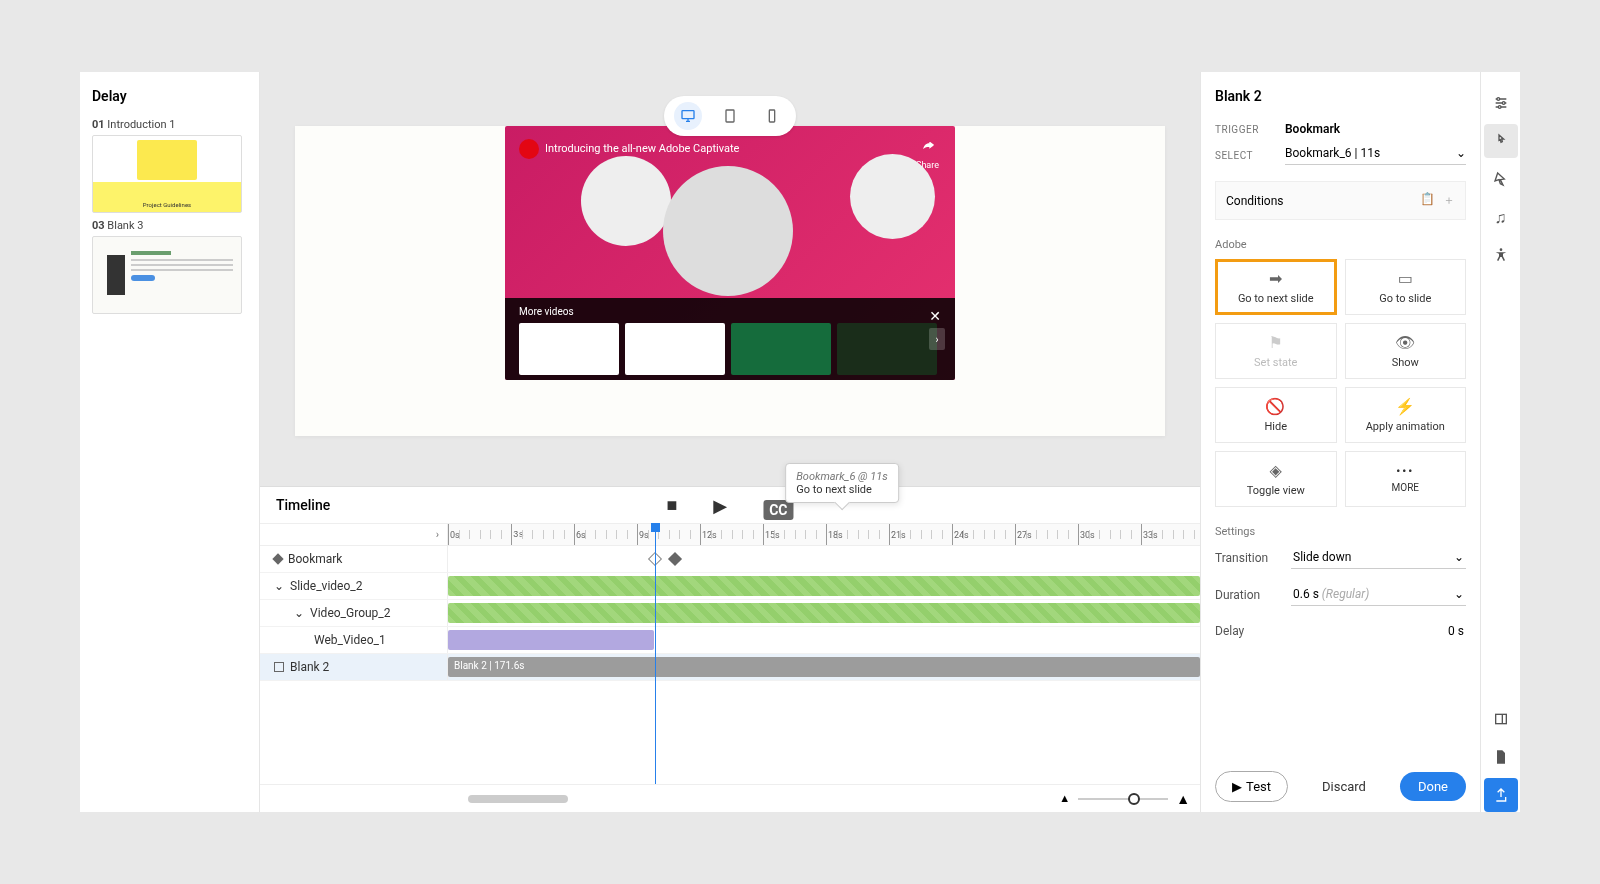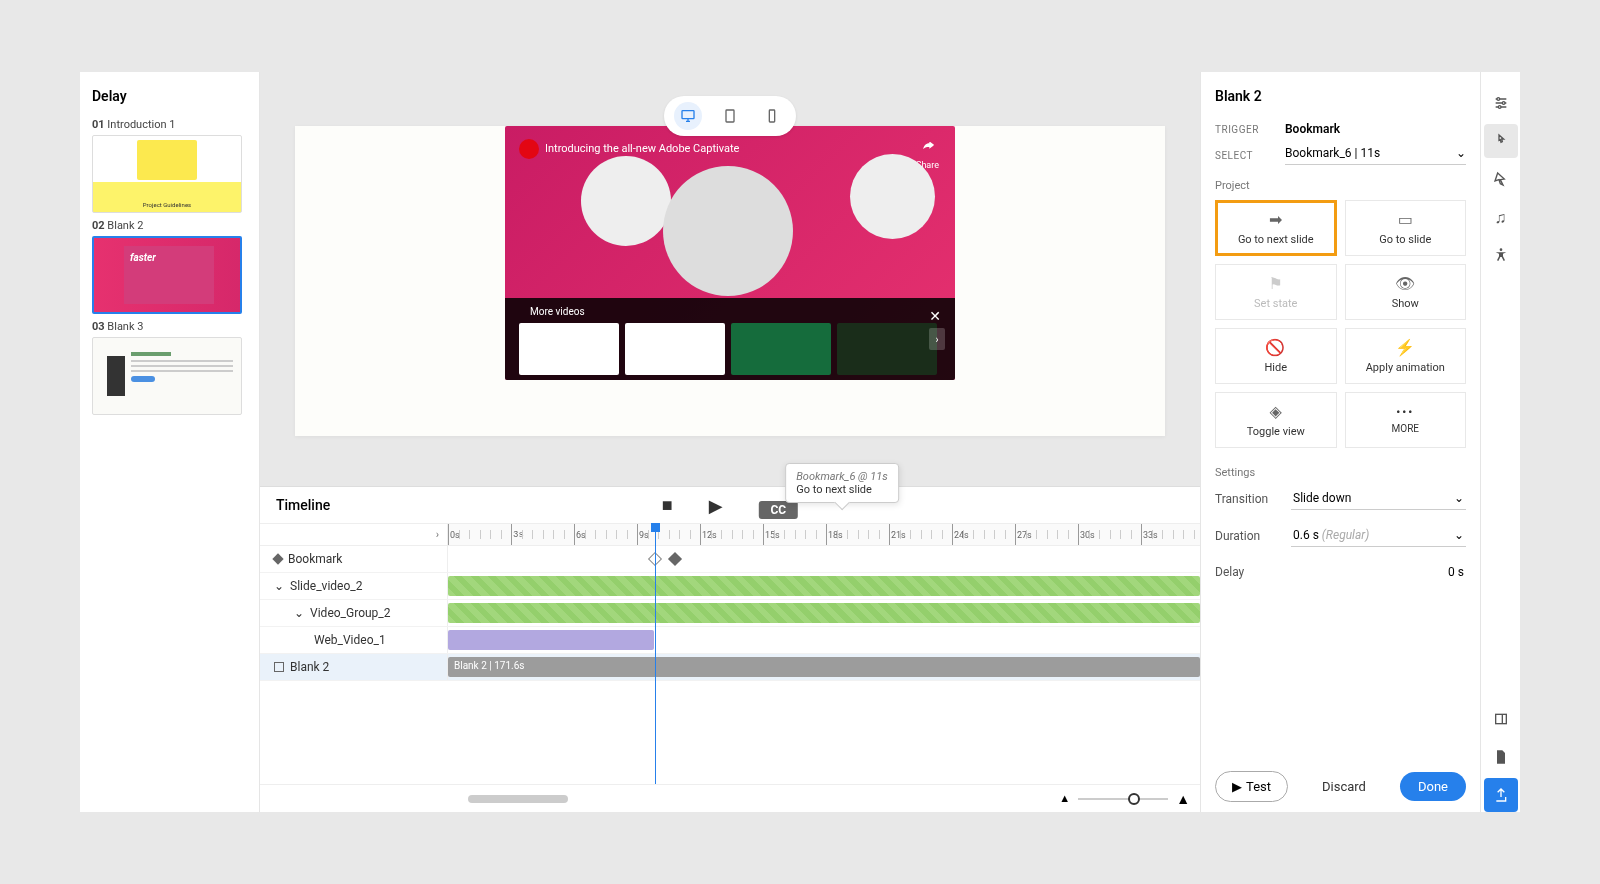--- a/index.html
+++ b/index.html
@@ -36,33 +36,33 @@
 .canvas { width: 870px; height: 310px; background: #fdfdfa; margin-top: 40px; position: relative; box-shadow: 0 1px 4px rgba(0,0,0,.05); }
 .video-player { position: absolute; top: 0; left: 210px; width: 450px; height: 254px; background: linear-gradient(135deg, #c91c64, #e6316f); border-radius: 2px; overflow: hidden; }
 .video-header { font-size: 11px; color: #fff; position: absolute; top: 16px; left: 40px; }
 .video-dot { position: absolute; width: 20px; height: 20px; border-radius: 50%; background: #e30613; top: 13px; left: 14px; }
 .share-icon { position: absolute; top: 16px; right: 16px; color: #fff; font-size: 9px; text-align: center; }
 .video-circ { position: absolute; border-radius: 50%; background: #fff; }
 .circ1 { width: 90px; height: 90px; top: 30px; left: 76px; background: #eee; }
 .circ2 { width: 130px; height: 130px; top: 40px; left: 158px; background: #ddd; }
 .circ3 { width: 85px; height: 85px; top: 28px; right: 20px; background: #eee; }
 .more-videos { position: absolute; bottom: 0; left: 0; right: 0; height: 82px; background: rgba(0,0,0,.85); padding: 8px 14px; }
-.more-title { color: #fff; font-size: 10px; margin-bottom: 6px; margin-left: 11px; }
+.more-title { color: #fff; font-size: 10px; margin-bottom: 6px; }
 .mv-close { position: absolute; top: 10px; right: 14px; color: #fff; cursor: pointer; font-size: 14px; }
 .mv-thumbs { display: flex; gap: 6px; }
 .mv-thumb { width: 100px; height: 52px; background: #222; border-radius: 2px; position: relative; }
 .mv-next { position: absolute; right: 10px; top: 50%; transform: translateY(-50%); width: 16px; height: 22px; background: rgba(255,255,255,.2); border-radius: 2px; display: flex; align-items: center; justify-content: center; color: #fff; font-size: 10px; }
 
 
 .timeline-area { background: #fff; border-top: 1px solid #ddd; position: relative; }
 .timeline-header { display: flex; align-items: center; padding: 10px 16px; border-bottom: 1px solid #eee; position: relative; }
 .timeline-title { font-size: 14px; font-weight: 500; }
 .playback-controls { position: absolute; left: 50%; transform: translateX(-50%); display: flex; gap: 36px; align-items: center; }
 .pc-btn { cursor: pointer; color: #333; font-size: 18px; }
-.cc-btn { background: #666; color: #fff; font-size: 12px; font-weight: 700; padding: 2px 12px; border-radius: 3px; margin-top: 9px; }
+.cc-btn { background: #666; color: #fff; font-size: 14px; font-weight: 700; padding: 2px 6px; border-radius: 3px; margin-top: 9px; }
 .bookmark-tooltip { position: absolute; top: -24px; left: 582px; transform: translateX(-50%); background: #fff; border: 1px solid #ccc; border-radius: 4px; padding: 6px 10px; font-size: 11px; box-shadow: 0 2px 6px rgba(0,0,0,.1); z-index: 5; white-space: nowrap; }
 .bookmark-tooltip .bm-name { color: #777; font-style: italic; }
 .bookmark-tooltip .bm-action { color: #333; }
 .bookmark-tooltip::after { content: ""; position: absolute; bottom: -6px; left: 50%; transform: translateX(-50%) rotate(45deg); width: 10px; height: 10px; background: #fff; border-right: 1px solid #ccc; border-bottom: 1px solid #ccc; }
 
 .ruler-row { display: flex; border-bottom: 1px solid #eee; height: 22px; }
 .track-label-col { width: 188px; border-right: 1px solid #eee; display: flex; align-items: center; justify-content: flex-end; padding-right: 8px; font-size: 11px; color: #777; }
 .track-label-col .chev { cursor: pointer; }
 .ruler { flex: 1; position: relative; background: #fafafa; overflow: hidden; }
 .tick { position: absolute; top: 0; bottom: 0; border-left: 1px solid #999; }
@@ -132,27 +132,20 @@
     <div class="slides-title">Delay</div>
 
     <div class="slide-item">
       <div class="slide-label"><span class="slide-num">01</span> <span>Introduction 1</span></div>
       <div class="slide-thumb thumb-intro">
         <div class="thumb-img"></div>
         <div class="thumb-text">Project Guidelines</div>
       </div>
     </div>
 
-    <div class="slide-item">
-      <div class="slide-label"><span class="slide-num">02</span> <span>Blank 2</span></div>
-      <div class="slide-thumb thumb-blank2 selected">
-        <div class="faster-img"></div>
-        <div class="faster-text">faster</div>
-      </div>
-    </div>
 
     <div class="slide-item">
       <div class="slide-label"><span class="slide-num">03</span> <span>Blank 3</span></div>
       <div class="slide-thumb thumb-blank3">
         <div class="person"></div>
         <div class="lines">
           <div class="title-line"></div>
           <div class="line"></div>
             <div class="line"></div>
             <div class="line"></div>
@@ -399,22 +392,29 @@
       <div class="v" style="font-weight:600">Bookmark</div>
     </div>
     <div class="rp-row">
       <div class="k">SELECT</div>
       <div class="v rp-select">
         <span>Bookmark_6 | 11s</span>
         <span>⌄</span>
       </div>
     </div>
 
-
-    <div class="section-label">Project</div>
+    <div class="conditions-box">
+      <span>Conditions</span>
+      <div class="cond-icons">
+        <span>📋</span>
+        <span>＋</span>
+      </div>
+    </div>
+
+    <div class="section-label">Adobe</div>
     <div class="action-grid">
       <div class="action-tile highlight">
         <span class="action-icon">➡</span>
         <span>Go to next slide</span>
       </div>
       <div class="action-tile">
         <span class="action-icon">▭</span>
         <span>Go to slide</span>
       </div>
       <div class="action-tile disabled">

